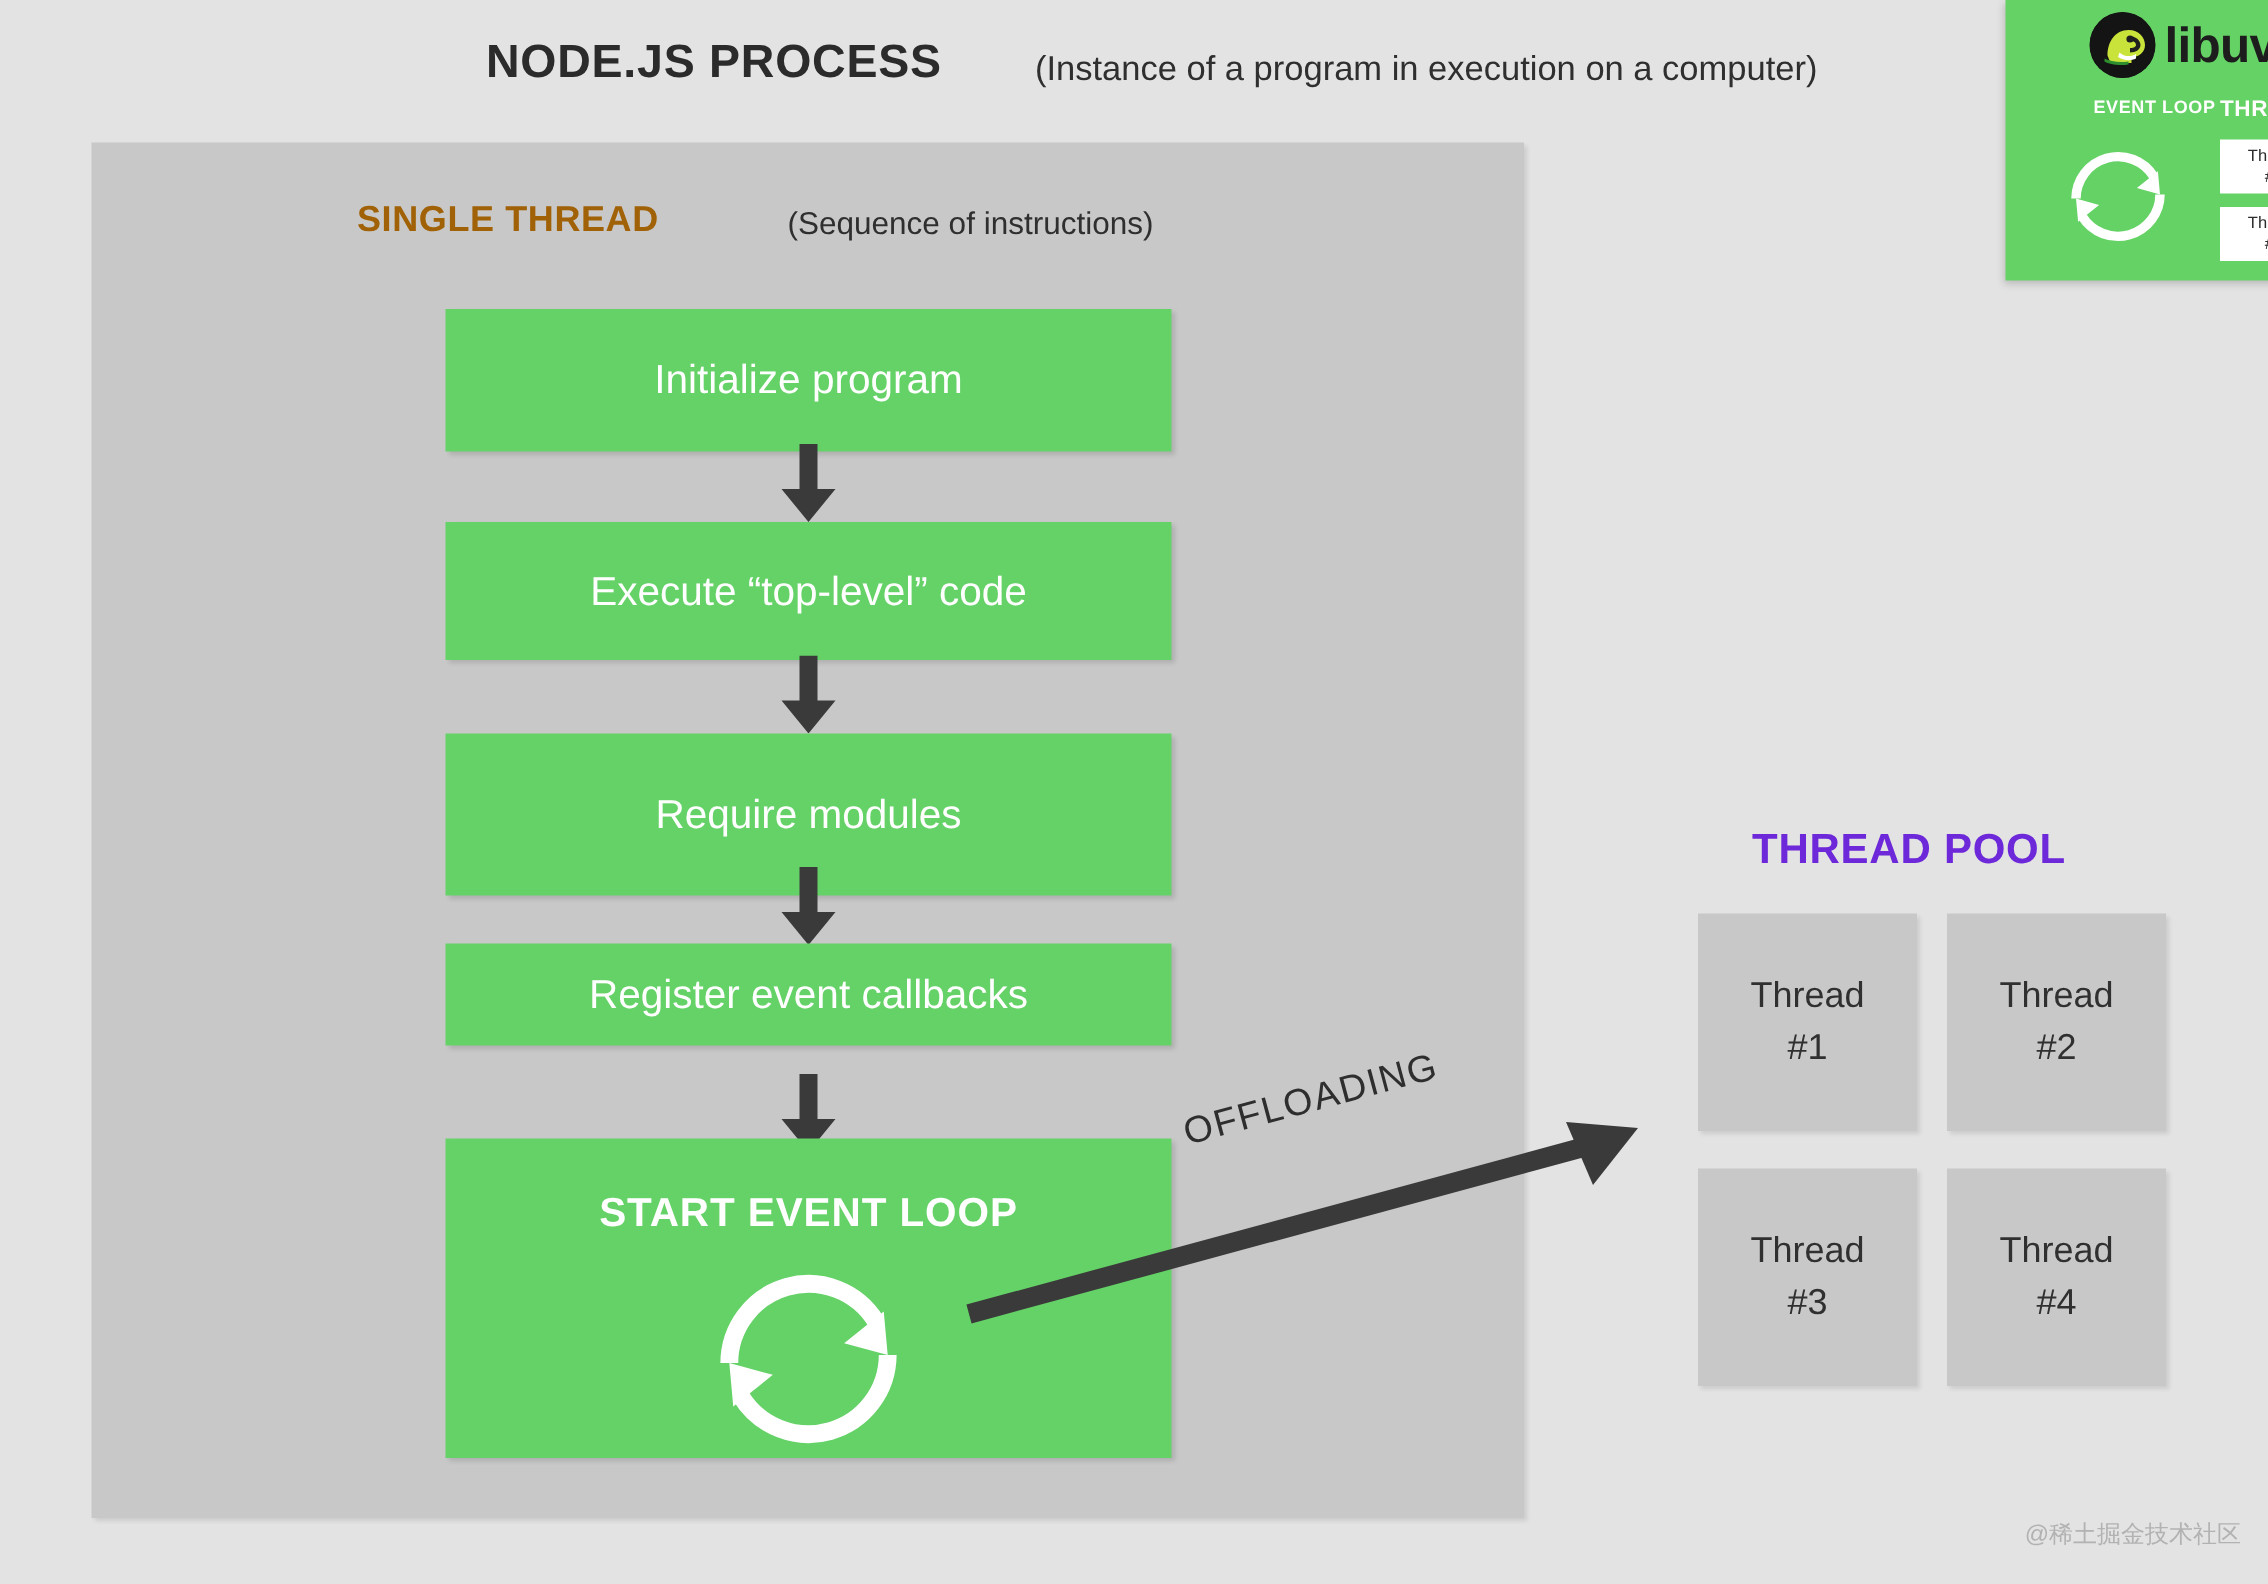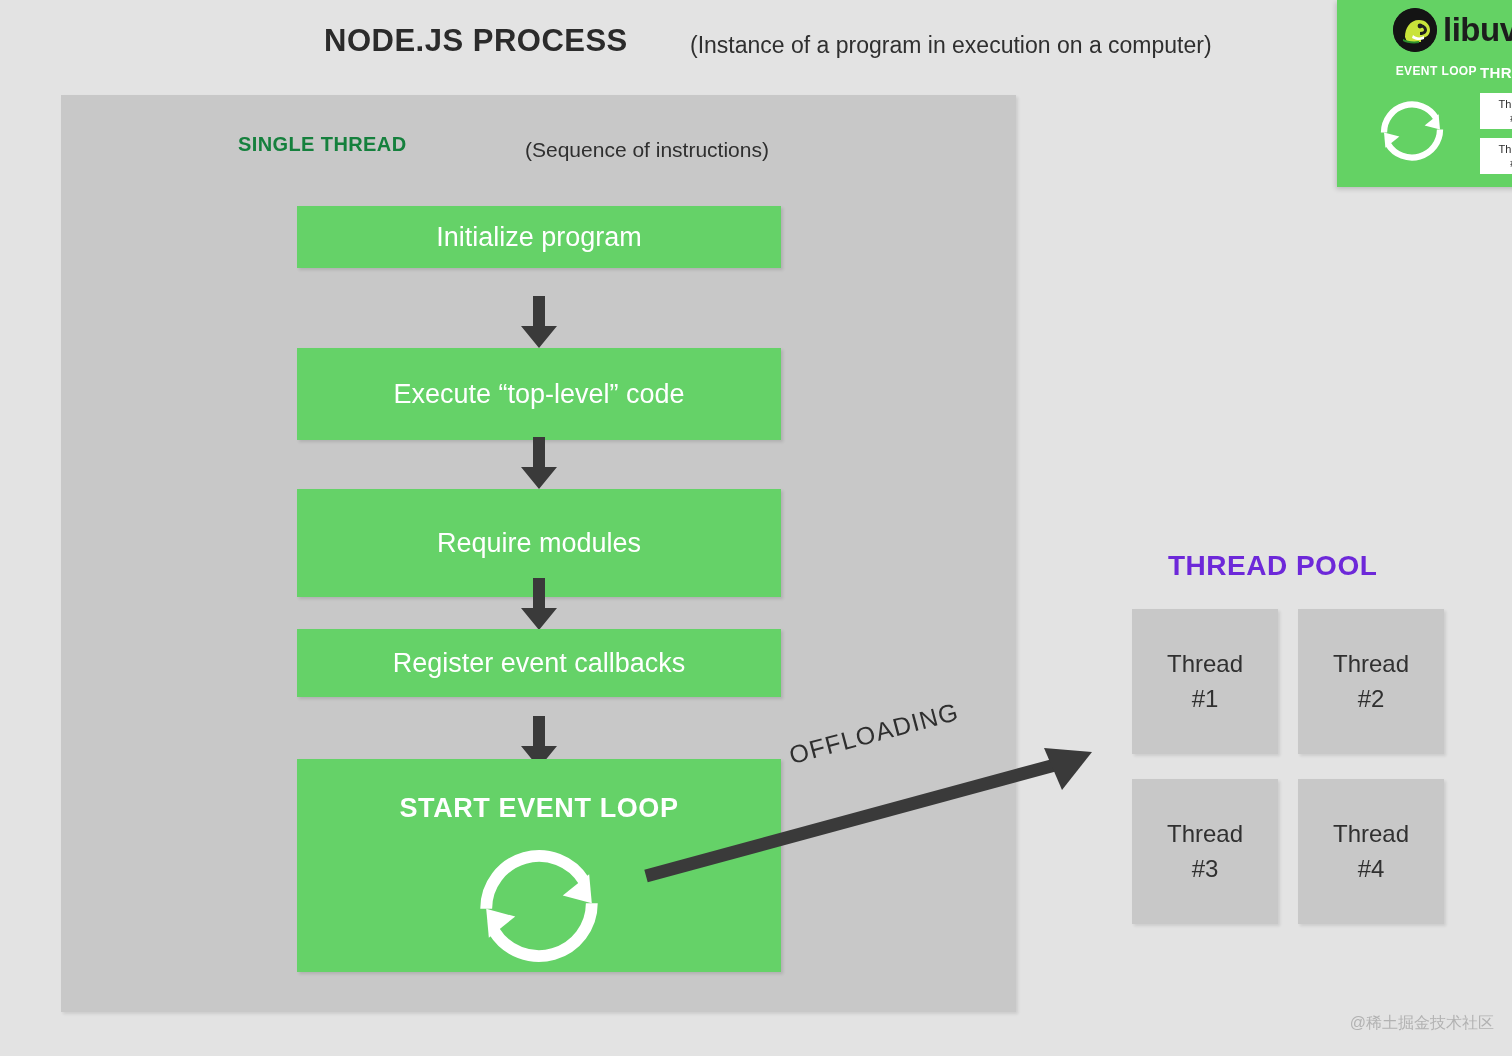--- a/index.html
+++ b/index.html
@@ -44,24 +44,24 @@
     top: 95px;
     width: 955px;
     height: 917px;
     background: #c8c8c8;
     box-shadow: 2px 2px 3px rgba(0,0,0,0.10);
   }
   #thread-title {
     position: absolute;
     left: 238px;
     top: 133px;
-    font-size: 20px;
+    font-size: 24px;
     font-weight: 700;
     letter-spacing: 0.4px;
-    color: #15803d;
+    color: #a16207;
     white-space: nowrap;
   }
   #thread-subtitle {
     position: absolute;
     left: 525px;
     top: 138px;
     font-size: 21px;
     font-weight: 400;
     color: #2f2f2f;
     white-space: nowrap;
@@ -74,21 +74,21 @@
     width: 484px;
     background: #65d268;
     box-shadow: 2px 2px 3px rgba(0,0,0,0.12);
     display: flex;
     align-items: center;
     justify-content: center;
     color: #ffffff;
     font-size: 27px;
     font-weight: 400;
   }
-  .step.s1 { top: 206px;  height: 62px; }
+  .step.s1 { top: 206px;  height: 95px; }
   .step.s2 { top: 348px;  height: 92px; }
   .step.s3 { top: 489px;  height: 108px; }
   .step.s4 { top: 629px;  height: 68px; }
   .step.s5 {
     top: 759px;
     height: 213px;
     flex-direction: column;
     justify-content: flex-start;
     padding-top: 34px;
     box-sizing: border-box;

